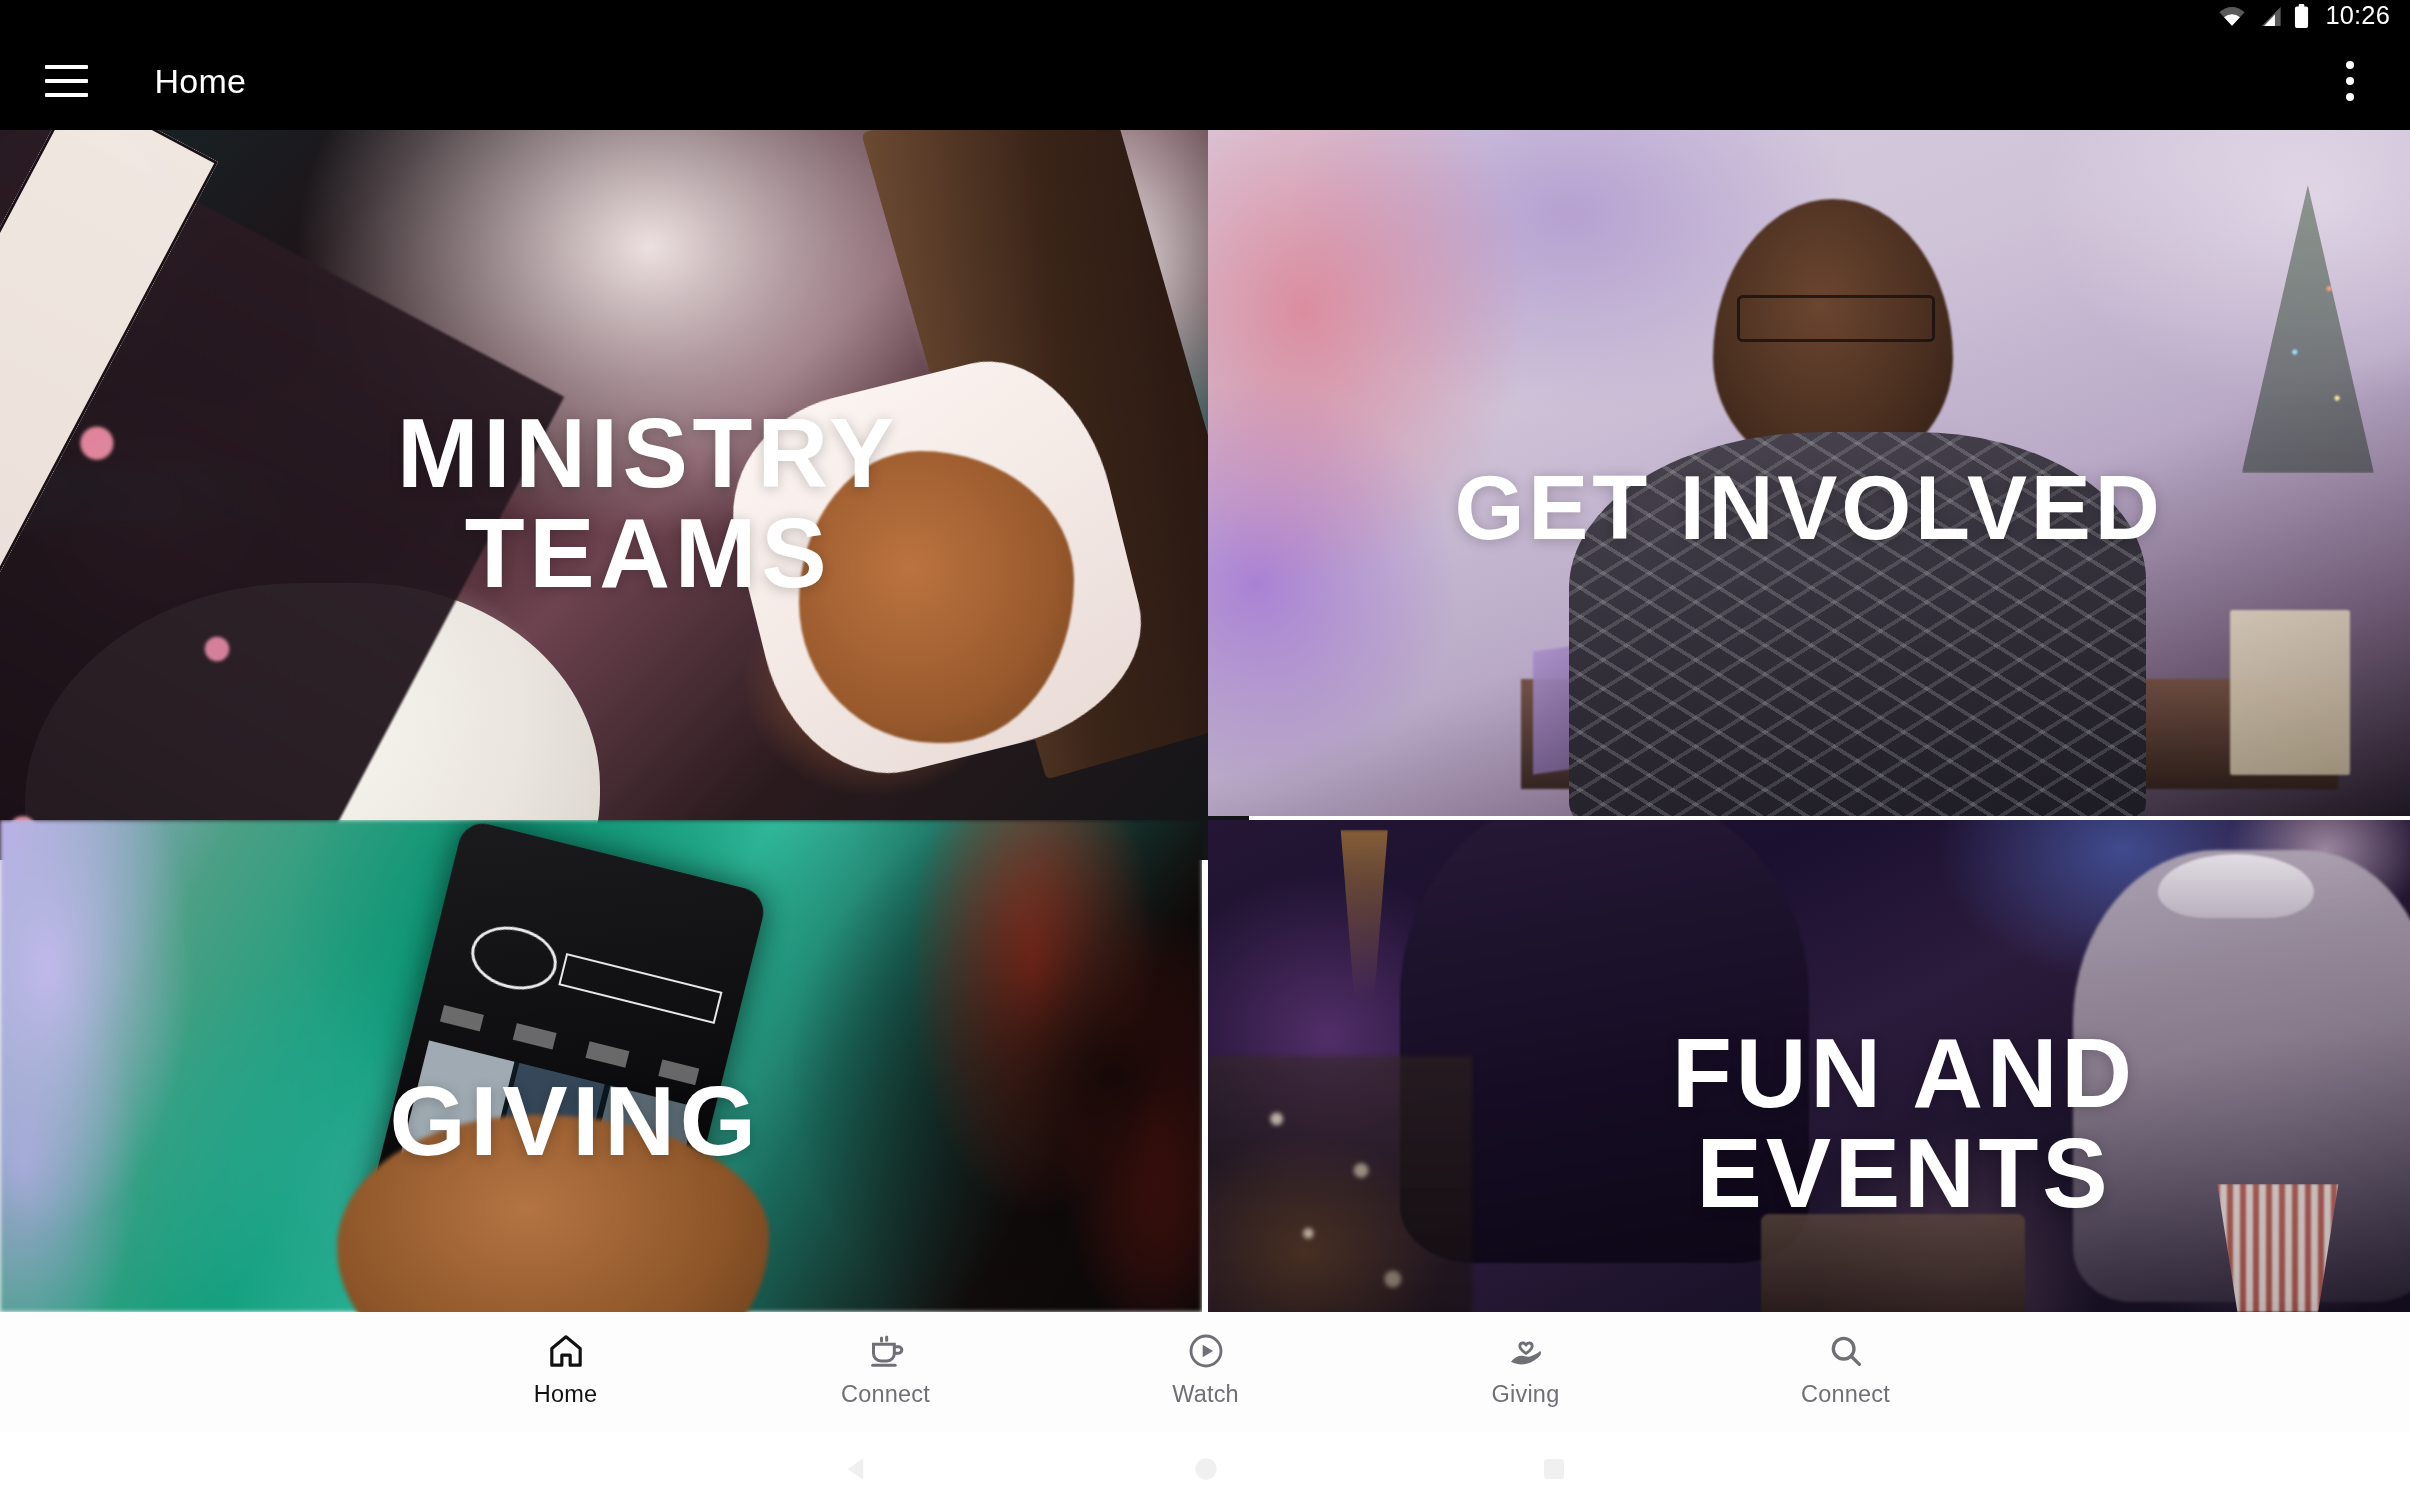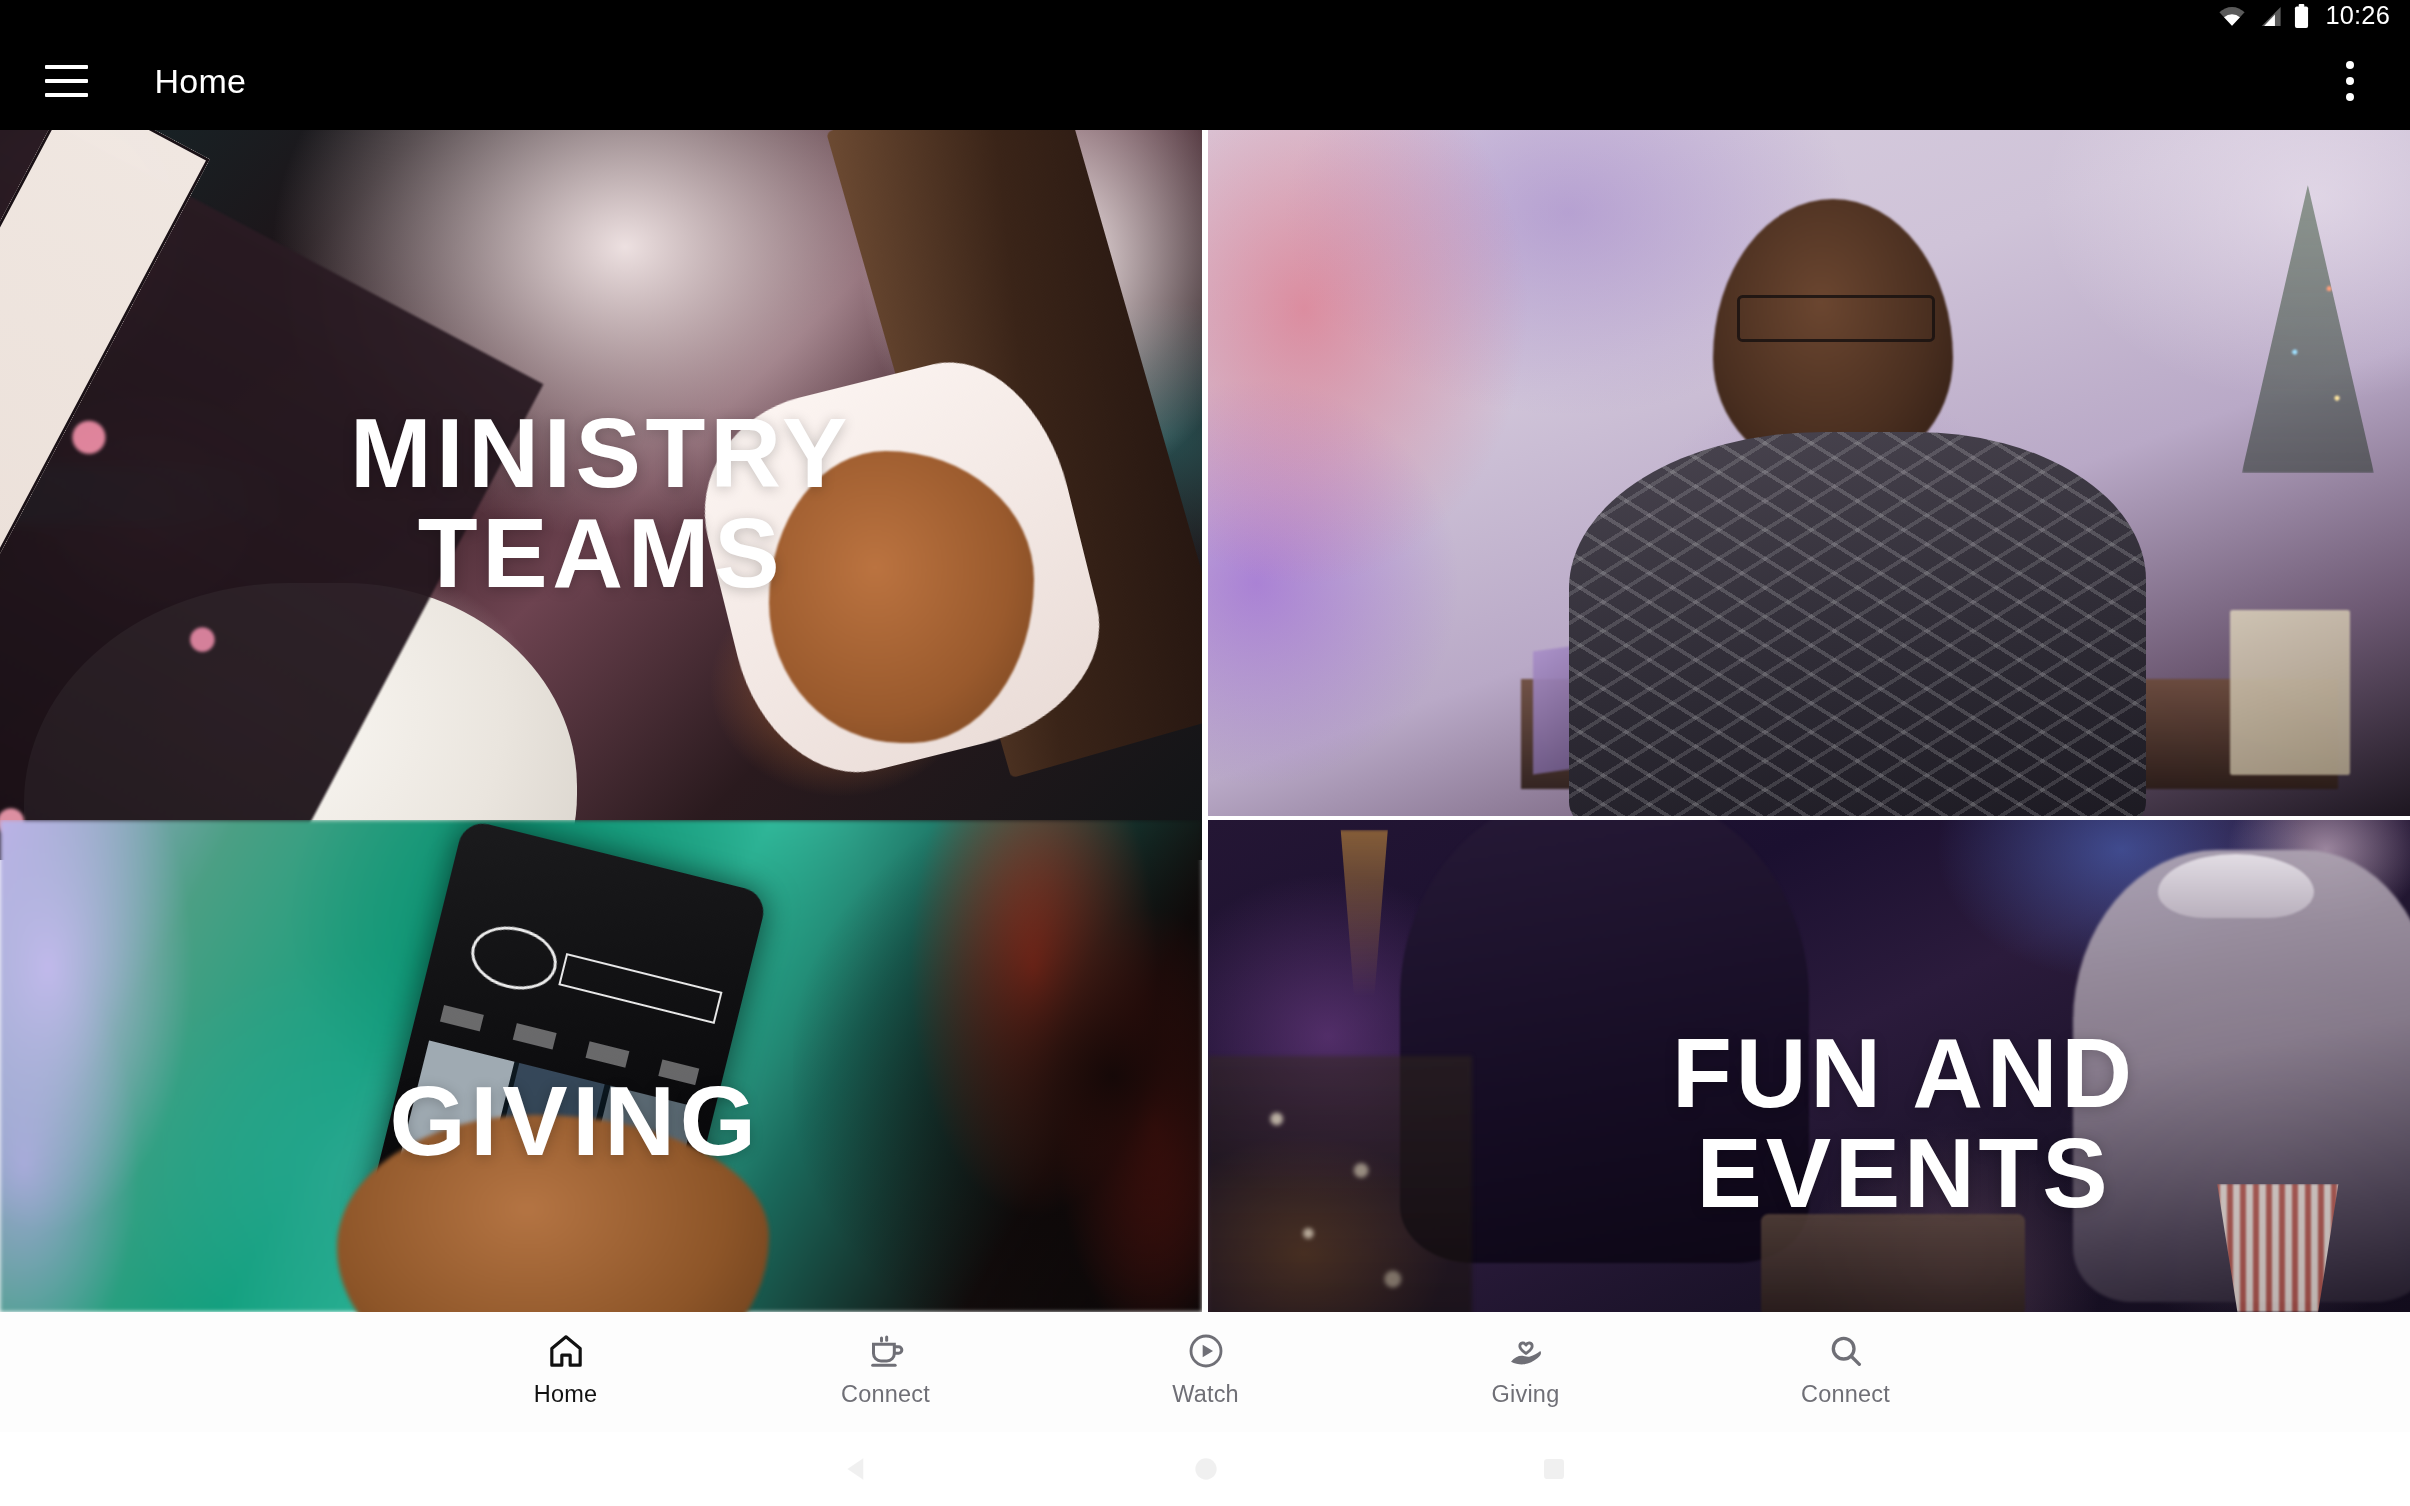--- a/index.html
+++ b/index.html
@@ -54,21 +54,21 @@
   }
   .tile .bg{position:absolute;inset:0;}
   .tile .label{
     position:relative;z-index:5;color:#fff;text-align:center;
     font-weight:700;line-height:1.02;letter-spacing:1.9px;
     font-family:"Liberation Sans","DejaVu Sans",sans-serif;
     text-shadow:0 1.9px 13px rgba(0,0,0,.22);
     white-space:pre-line;
   }
 
-  #tile-ministry{left:0;top:0;width:1202px;height:730px;}
+  #tile-ministry{left:0;top:0;width:1202px;height:730px;padding-left:47px;}
   #tile-involved{left:1208px;top:0;width:1202px;height:686px;}
   #tile-giving{left:0;top:690px;width:1202px;height:492px;}
   #tile-events{left:1208px;top:690px;width:1202px;height:492px;}
 
   #tile-ministry .label{font-size:98px;letter-spacing:4.7px;transform:translateY(9.4px);}
   #tile-involved .label{font-size:90px;letter-spacing:3.8px;transform:translateY(36px);}
   #tile-giving  .label{font-size:98px;letter-spacing:4.7px;transform:translate(-26px,56px);}
   #tile-events  .label{font-size:98px;letter-spacing:3.8px;transform:translate(75px,58px);margin-left:40px;}
 
   
@@ -366,20 +366,21 @@
     <div class="tile" id="tile-involved">
       <div class="bg ph-involved">
         <div class="gi-tree"></div>
         <div class="gi-desk"></div>
         <div class="gi-bag"></div>
         <div class="gi-laptop"></div>
         <div class="gi-head"></div>
         <div class="gi-glasses"></div>
         <div class="gi-sweater"></div>
       </div>
+      <div class="label">GET INVOLVED</div>
     </div>
 
     <div class="tile" id="tile-giving">
       <div class="bg ph-giving"></div>
       <div class="bg">
         <div class="gv-dark"></div>
         <div class="gv-phone">
           <div class="gv-logo"></div>
           <div class="gv-name"></div>
           <div class="gv-tabs"></div>

